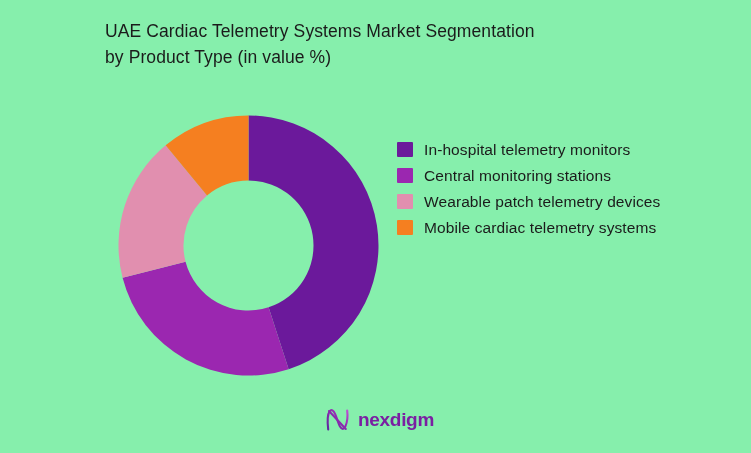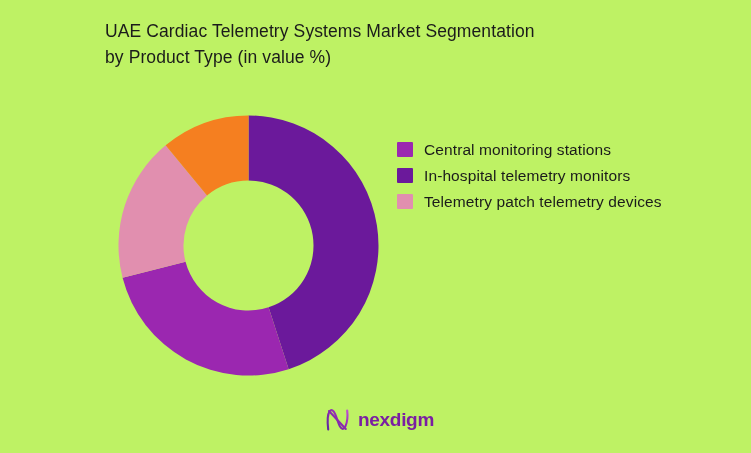--- a/index.html
+++ b/index.html
@@ -11,21 +11,21 @@
     height: 453px;
     background: #ffffff;
     font-family: "Liberation Sans", sans-serif;
     overflow: hidden;
     position: relative;
     color: #231f20;
   }
   #chart-card {
     position: absolute;
     inset: 0;
-    background: #bef264;
+    background: #86efac;
   }
   #chart-title {
     position: absolute;
     left: 105px;
     top: 18px;
     width: 560px;
     font-size: 17.5px;
     line-height: 26px;
     font-weight: 400;
     color: #1b1b1b;
@@ -105,30 +105,34 @@
           <path d="M 130.5 0.5 A 130 130 0 0 1 170.67220926874316 254.13734711836997 L 150.5861046343716 192.318673559185 A 65 65 0 0 0 130.5 65.5 Z" fill="#6B199B"></path>
           <path d="M 170.67220926874316 254.13734711836997 A 130 130 0 0 1 4.584189053277939 162.82968533143108 L 67.54209452663898 146.66484266571553 A 65 65 0 0 0 150.5861046343716 192.318673559185 Z" fill="#9B27B0"></path>
           <path d="M 4.584189053277939 162.82968533143108 A 130 130 0 0 1 47.63488133267036 30.333278439147378 L 89.06744066633519 80.41663921957368 A 65 65 0 0 0 67.54209452663898 146.66484266571553 Z" fill="#E18FAF"></path>
           <path d="M 47.63488133267036 30.333278439147378 A 130 130 0 0 1 130.50000000000009 0.5 L 130.50000000000006 65.5 A 65 65 0 0 0 89.06744066633519 80.41663921957368 Z" fill="#F57F20"></path>
         </g>
     </svg>
   </div>
 
   <div id="legend">
       <div class="legend-item">
+        <span class="legend-swatch" style="background: rgb(107, 25, 155);"></span>
+        <span class="legend-label">In-hospital telemetry monitors</span>
+      </div>
+      <div class="legend-item">
         <span class="legend-swatch" style="background: rgb(155, 39, 176);"></span>
         <span class="legend-label">Central monitoring stations</span>
       </div>
       <div class="legend-item">
-        <span class="legend-swatch" style="background: rgb(107, 25, 155);"></span>
-        <span class="legend-label">In-hospital telemetry monitors</span>
+        <span class="legend-swatch" style="background: rgb(225, 143, 175);"></span>
+        <span class="legend-label">Wearable patch telemetry devices</span>
       </div>
       <div class="legend-item">
-        <span class="legend-swatch" style="background: rgb(225, 143, 175);"></span>
-        <span class="legend-label">Telemetry patch telemetry devices</span>
+        <span class="legend-swatch" style="background: rgb(245, 127, 32);"></span>
+        <span class="legend-label">Mobile cardiac telemetry systems</span>
       </div>
     </div>
 
   <div id="brand-logo">
     <svg id="brand-mark" viewBox="0 0 26 24">
       <defs>
         <linearGradient id="nxg" x1="0" y1="1" x2="1" y2="0">
           <stop offset="0" stop-color="#5b2a9e"></stop>
           <stop offset="0.55" stop-color="#8f2ab0"></stop>
           <stop offset="1" stop-color="#c04fd6"></stop>

